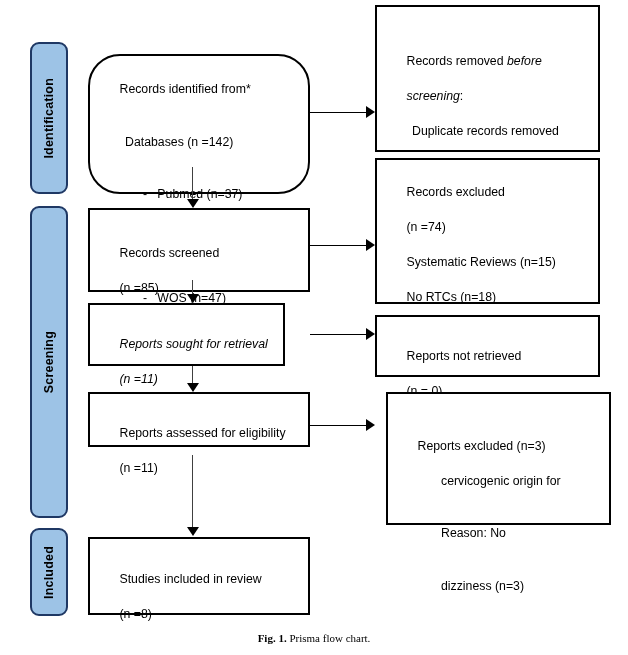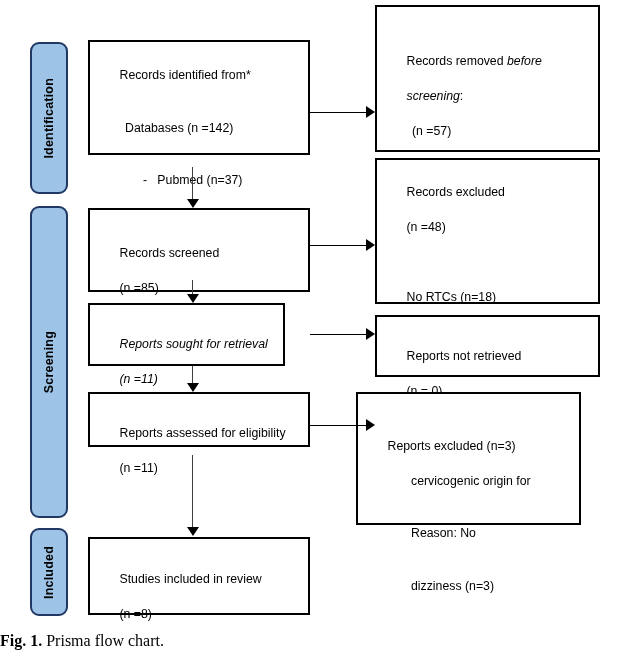--- a/index.html
+++ b/index.html
@@ -90,22 +90,23 @@
     border-top: 6px solid transparent;
     border-bottom: 6px solid transparent;
     border-left: 9px solid #000000;
   }
 
   
   .caption {
     position: absolute;
     left: 0;
     right: 0;
+    text-align: center;
     font-family: "Liberation Serif", serif;
-    font-size: 16px;
+    font-size: 11px;
     color: #000000;
   }
   .caption b { font-weight: bold; }
 </style>
 </head>
 <body>
 
 <div id="chart-root">
 
   <div class="phase-bar" style="left:30px; top:42px; width:38px; height:152px;">
@@ -113,21 +114,21 @@
   </div>
 
   <div class="phase-bar" style="left:30px; top:206px; width:38px; height:312px;">
     <span class="phase-label">Screening</span>
   </div>
 
   <div class="phase-bar" style="left:30px; top:528px; width:38px; height:88px;">
     <span class="phase-label">Included</span>
   </div>
 
-  <div class="flow-box" style="left:88px; top:40px; width:222px; height:115px;">
+  <div class="flow-box" style="left:88px; top:54px; width:222px; height:140px;border-radius:32px;">
     <div class="box-text" style="top:8px;">
       <span>Records identified from*</span><br>
       <span class="indent-1">Databases (n =142)</span>
       <span class="indent-2">-   Pubmed (n=37)</span>
       <span class="indent-2">-   Scopus (n=46)</span>
       <span class="indent-2">-   WOS (n=47)</span>
       <span class="indent-2">-   PEDro (12)</span>
     </div>
   </div>
 
@@ -156,44 +157,45 @@
     <div class="box-text" style="top:15px;">
       <span>Studies included in review</span><br>
       <span>(n =8)</span>
     </div>
   </div>
 
   <div class="flow-box" style="left:375px; top:5px; width:225px; height:147px;">
     <div class="box-text" style="top:29px;">
       <span>Records removed </span><span class="ital">before</span><br>
       <span class="ital">screening</span><span>:</span>
+      <span class="indent-1">Duplicate records removed</span>
       <span class="indent-1">(n =57)</span>
     </div>
   </div>
 
   <div class="flow-box" style="left:375px; top:158px; width:225px; height:146px;">
     <div class="box-text" style="top:7px;">
       <span>Records excluded</span><br>
-      <span>(n =48)</span><br>
-      <br>
+      <span>(n =74)</span><br>
+      <span>Systematic Reviews (n=15)</span><br>
       <span>No RTCs (n=18)</span><br>
       <span>Outside the targeted topic</span><br>
       <span>(N=39)</span><br>
       <span>No English language (n=2)</span>
     </div>
   </div>
 
   <div class="flow-box" style="left:375px; top:315px; width:225px; height:62px;">
     <div class="box-text" style="top:14px;">
       <span>Reports not retrieved</span><br>
       <span>(n = 0)</span>
     </div>
   </div>
 
-  <div class="flow-box" style="left:356px; top:392px; width:225px; height:133px;">
+  <div class="flow-box" style="left:386px; top:392px; width:225px; height:133px;">
     <div class="box-text" style="top:27px;">
       <span>Reports excluded (n=3)</span>
       <span class="indent-2">cervicogenic origin for</span>
       <span class="indent-2">Reason: No</span>
       <span class="indent-2">dizziness (n=3)</span>
     </div>
   </div>
 
   <div class="line-v" style="left:192px; top:167px; height:35px;"></div>
   <div class="arrow-down" style="left:187px; top:199px;"></div>

